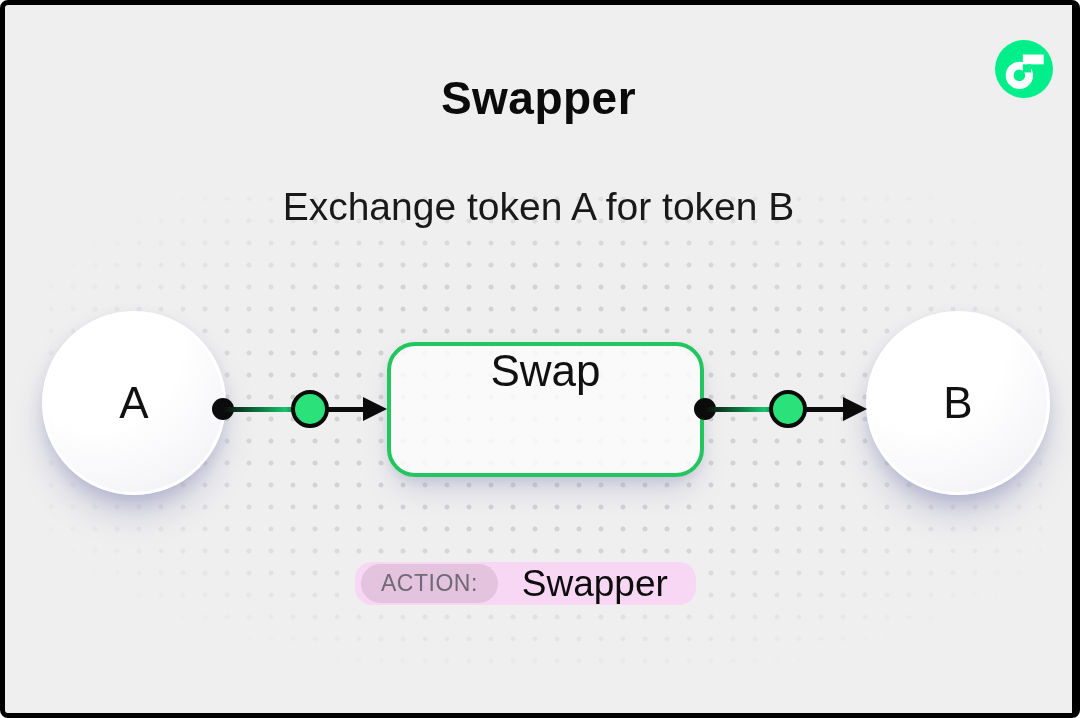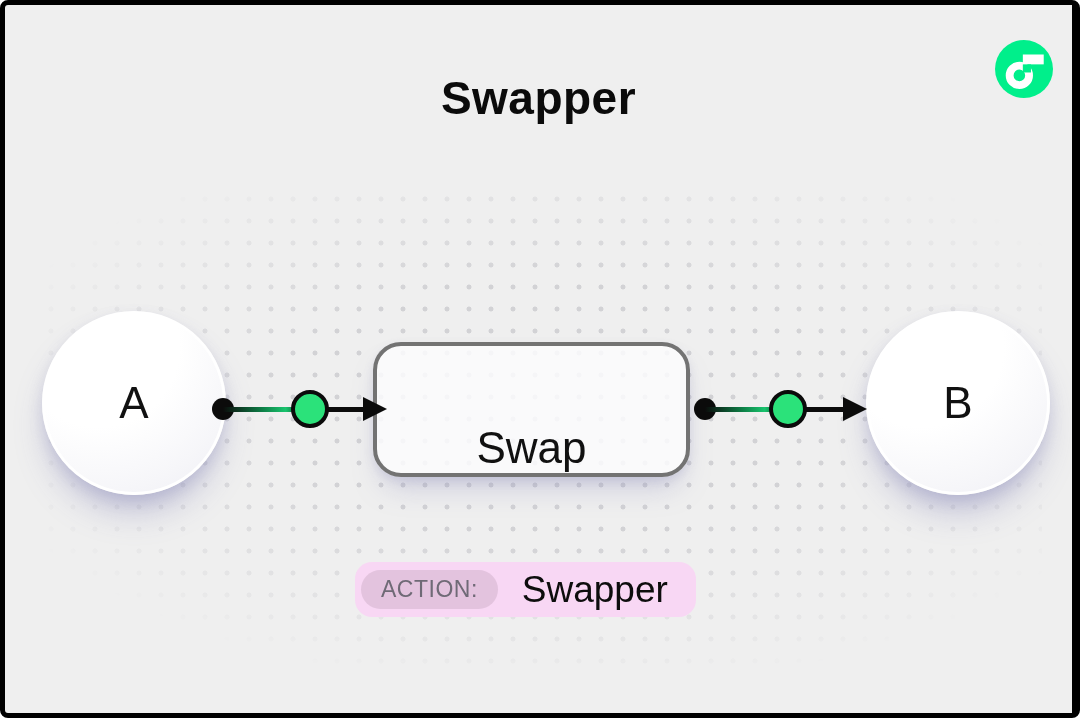--- a/index.html
+++ b/index.html
@@ -76,31 +76,31 @@
     justify-content: center;
     font-size: 44px;
     color: #111111;
     z-index: 2;
   }
   .node-a { left: 37px; }
   .node-b { left: 861px; }
 
   .swap-box {
     position: absolute;
-    left: 368px;
+    left: 382px;
     top: 337px;
     width: 317px;
     height: 135px;
     box-sizing: border-box;
-    border: 4px solid #737373;
+    border: 4px solid #22c55e;
     border-radius: 28px;
     background: rgba(253,253,254,0.82);
     box-shadow: 0 18px 30px -10px rgba(124,124,178,0.35), 0 4px 10px rgba(140,140,185,0.18);
     display: flex;
-    align-items: flex-end;
+    align-items: flex-start;
     justify-content: center;
     font-size: 44px;
     color: #111111;
     z-index: 2;
   }
 
   
   .edge-dot {
     position: absolute;
     width: 22px;
@@ -139,21 +139,21 @@
     border-top: 12px solid transparent;
     border-bottom: 12px solid transparent;
     border-left: 24px solid #0b0b0b;
     z-index: 3;
   }
 
   .action-badge {
     position: absolute;
     left: 350px;
     top: 557px;
-    height: 55px;
+    height: 43px;
     border-radius: 17px;
     background: #f8d7f4;
     display: inline-flex;
     align-items: center;
     padding: 0 28px 0 6px;
     z-index: 2;
   }
   .action-label {
     display: inline-flex;
     align-items: center;
@@ -185,20 +185,21 @@
       <circle cx="50" cy="50" r="50" fill="#00EF8B"></circle>
       <path fill-rule="evenodd" fill="#ffffff" d="M42,37.5 A23.5,23.5 0 1 0 42,84.5 A23.5,23.5 0 1 0 42,37.5 Z
                M42,51 A10,10 0 1 1 42,71 A10,10 0 1 1 42,51 Z"></path>
       <rect x="48" y="25" width="36" height="17" fill="#ffffff"></rect>
       <rect x="48" y="42" width="14" height="14" fill="#00EF8B"></rect>
     </svg>
   </div>
 
   <h1 class="title">Swapper</h1>
 
+  <div class="subtitle">Exchange token A for token B</div>
 
   <div class="token-circle node-a">
     <span>A</span>
   </div>
 
   <div class="edge-dot" style="left:207px"></div>
   <div class="edge-line greenish" style="left:218px; width:87px"></div>
   <div class="edge-port" style="left:286px"></div>
   <div class="edge-line" style="left:305px; width:55px"></div>
   <div class="arrowhead" style="left:358px"></div>

